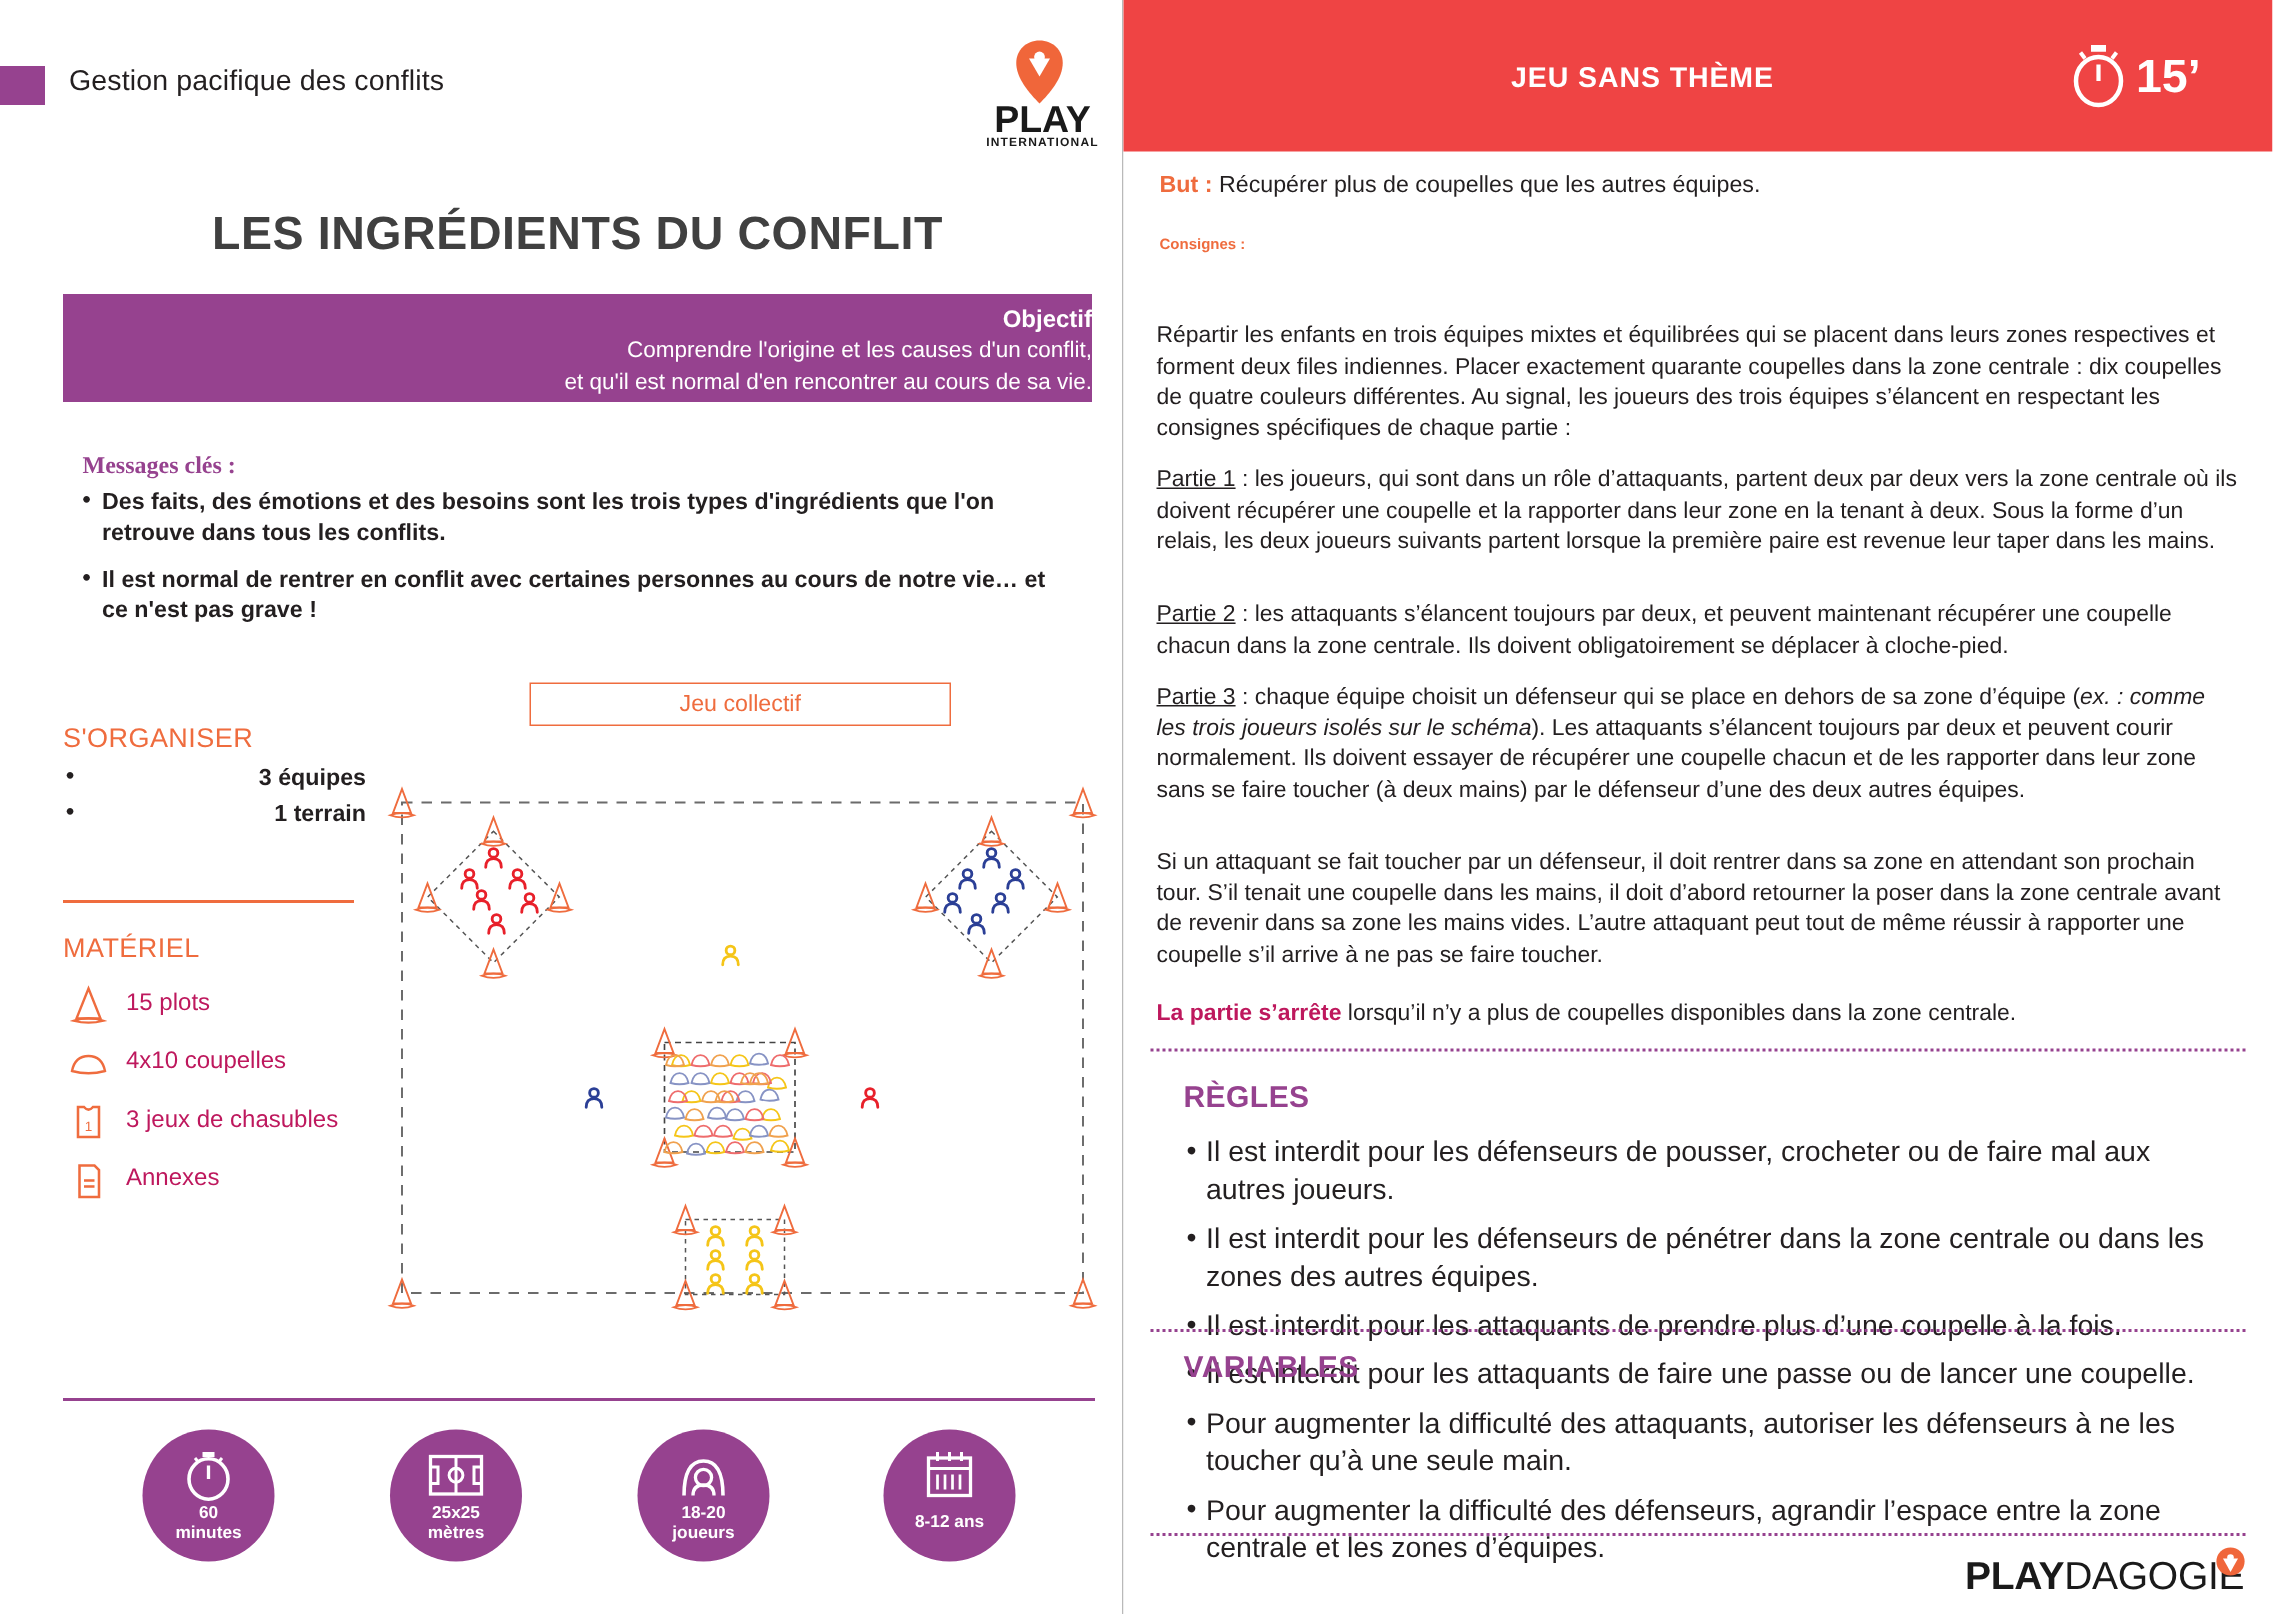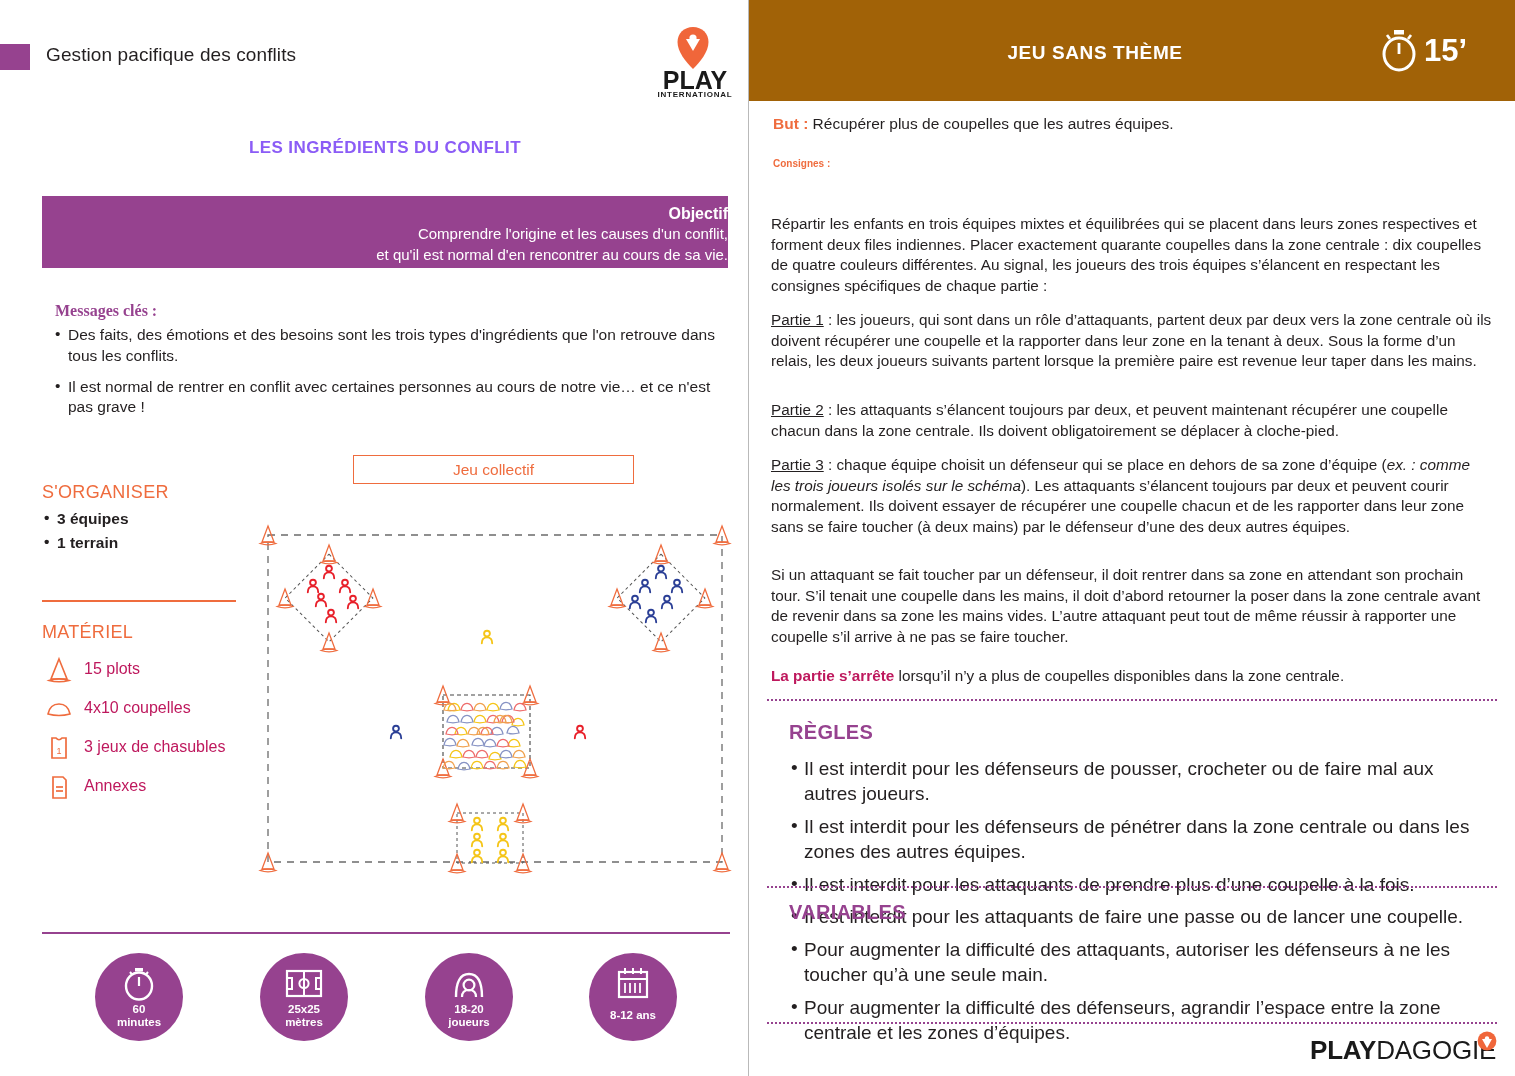--- a/index.html
+++ b/index.html
@@ -22,44 +22,44 @@
   }
   .play-logo { position:absolute; left:650px; top:26px; width:90px; height:72px; }
   .play-logo .pin { position:absolute; left:26px; top:0px; width:34px; height:44px; }
   .play-logo .word { position:absolute; left:0px; top:42px; width:90px; text-align:center;
     font-size:25px; font-weight:bold; color:#1a1a1a; letter-spacing:0px; line-height:1; }
   .play-logo .sub { position:absolute; left:0px; top:64px; width:90px; text-align:center;
     font-size:8px; font-weight:bold; color:#1a1a1a; letter-spacing:.8px; }
 
   .sheet-title {
     position:absolute; left:40px; top:138px; width:690px; text-align:center;
-    font-size:17px; font-weight:bold; color:#8b5cf6; letter-spacing:.4px;
+    font-size:31px; font-weight:bold; color:#404040; letter-spacing:.4px;
   }
 
   .objectif-box {
     position:absolute; left:42px; top:196px; width:686px; height:72px;
     background:#96428f; color:#fff; text-align:right; padding-top:7px;
   }
   .objectif-box .ob-title { font-size:16px; font-weight:bold; line-height:1.32; }
   .objectif-box .ob-line { font-size:15px; line-height:1.36; }
 
   .msg-head {
     position:absolute; left:55px; top:302px; font-size:16px; font-weight:bold; color:#96428f;font-family:Liberation Serif, serif;
   }
   .msg-list { position:absolute; left:55px; top:325px; width:660px; }
   .msg-list li {
     list-style:none; position:relative; padding-left:13px; margin-bottom:10px;
-    font-size:15.5px; font-weight:normal; color:#231f20; line-height:1.34;
+    font-size:15.5px; font-weight:bold; color:#231f20; line-height:1.34;
   }
   .msg-list li:before { content:"•"; position:absolute; left:0; top:-1px; }
 
   .orga-head { position:absolute; left:42px; top:482px; font-size:18px; color:#ef6c3e; letter-spacing:.3px;}
   .orga-list { position:absolute; left:44px; top:510px; width:200px; }
   .orga-list li { list-style:none; position:relative; padding-left:13px; margin-bottom:6px;
-    font-size:15.5px; font-weight:bold; color:#231f20; }
+    font-size:15.5px; font-weight:bold; color:#231f20;text-align:right; }
   .orga-list li:before { content:"•"; position:absolute; left:0; top:-1px; }
 
   .orange-rule { position:absolute; left:42px; top:600px; width:194px; height:2px; background:#ef6c3e; }
 
   .mat-head { position:absolute; left:42px; top:622px; font-size:18px; color:#ef6c3e; letter-spacing:.3px;}
   .mat-item { position:absolute; left:44px; width:260px; height:34px; }
   .mat-item .mi-icon { position:absolute; left:0; top:0; width:30px; height:30px; }
   .mat-item .mi-label { position:absolute; left:40px; top:5px; font-size:16px; color:#be185d; }
 
   .jeu-collectif {
@@ -74,21 +74,21 @@
 
   .badges { position:absolute; left:95px; top:950px; width:610px; height:96px; }
   .badge { position:absolute; width:88px; height:88px; border-radius:50%; background:#96428f;
     color:#fff; text-align:center; }
   .badge .bi { position:absolute; left:0; top:12px; width:88px; height:36px; }
   .badge .bt { position:absolute; left:0; top:50px; width:88px;
     font-size:11.5px; font-weight:bold; line-height:1.15; }
 
   
   .right-col { position:absolute; left:749px; top:0; width:766px; height:1076px; background:#fff; }
-  .r-header { position:absolute; left:0; top:0; width:766px; height:101px; background:#a16207; }
+  .r-header { position:absolute; left:0; top:0; width:766px; height:101px; background:#ef4444; }
   .r-header .rh-title {
     position:absolute; left:0; top:42px; width:692px; text-align:center;
     font-size:19px; font-weight:bold; color:#fff; letter-spacing:.6px;
   }
   .r-header .rh-timer { position:absolute; left:628px; top:27px; width:44px; height:46px; }
   .r-header .rh-time { position:absolute; left:675px; top:33px; font-size:31px; font-weight:bold; color:#fff; }
 
   .r-body { position:absolute; left:0; top:101px; width:766px; }
   .lbl-but { color:#ef6c3e; font-weight:bold; }
   .p-but { position:absolute; left:24px; top:14px; width:718px; font-size:15.5px; color:#231f20; }

